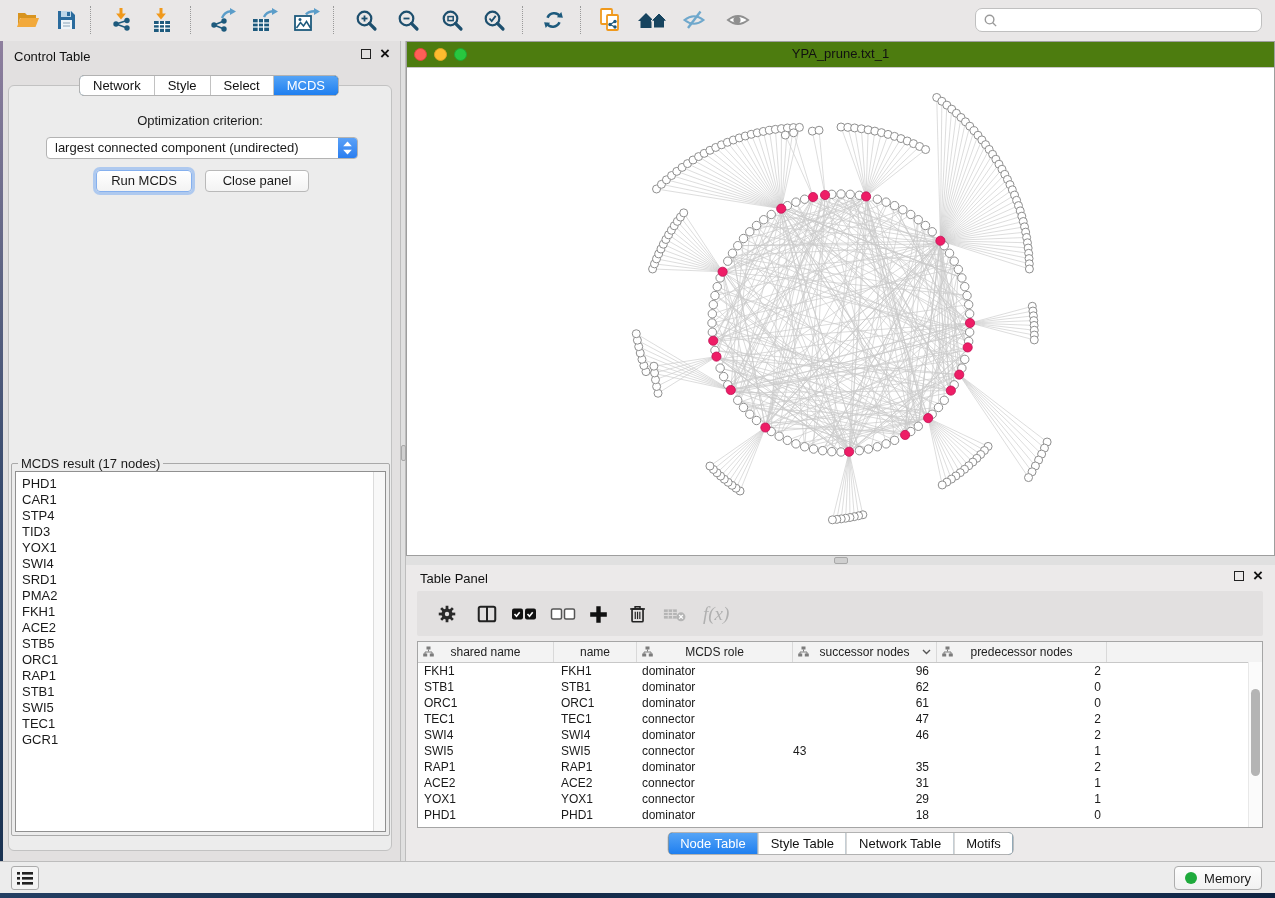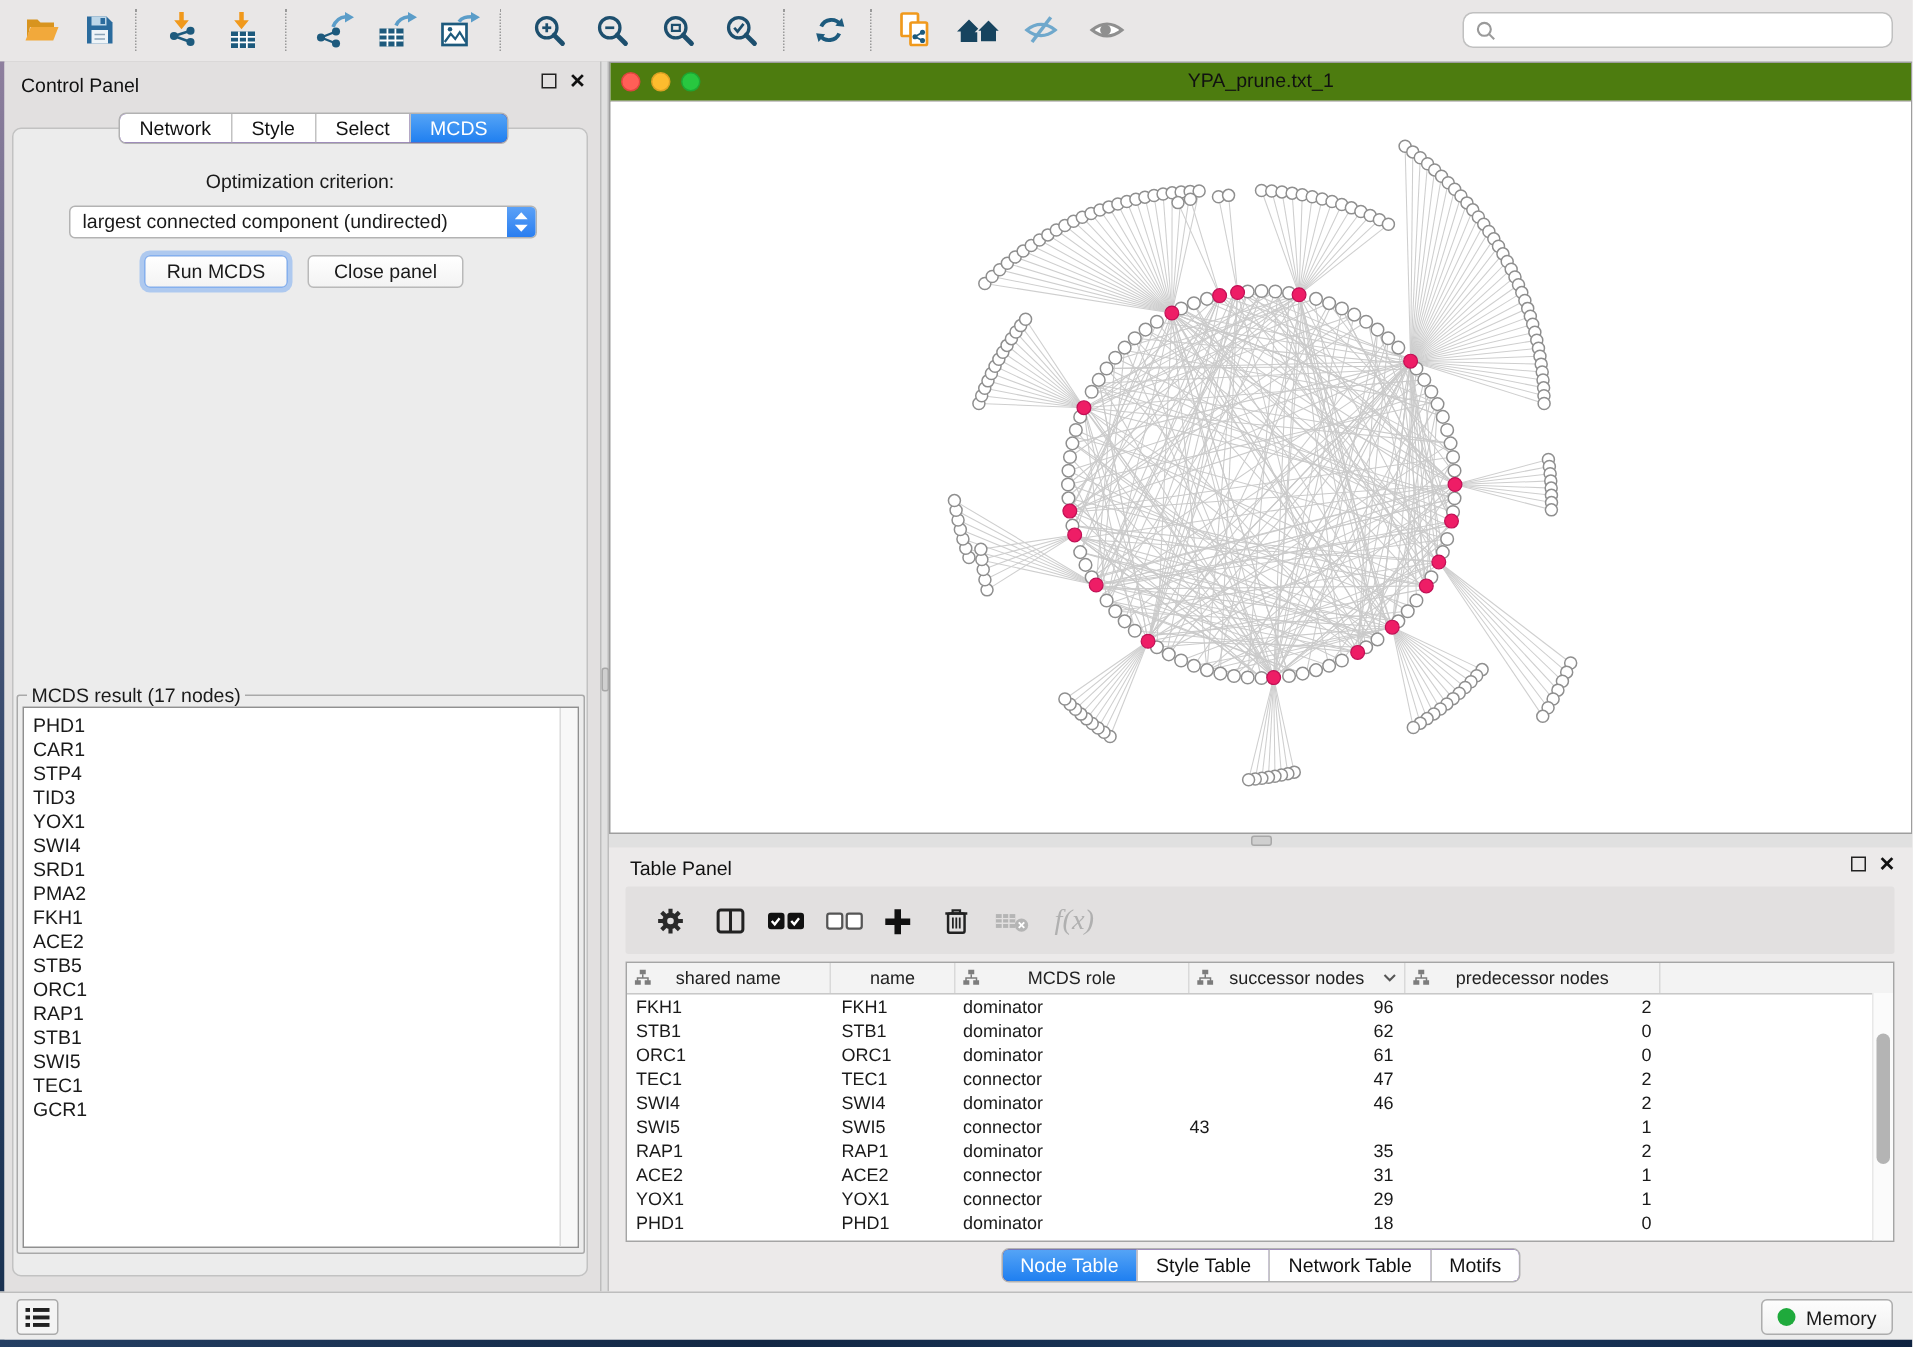--- a/index.html
+++ b/index.html
@@ -17,21 +17,21 @@
   #left-strip{position:absolute;left:0;top:41px;width:3px;height:852px;background:linear-gradient(180deg,#8e7f9e 0%,#5d6382 28%,#2e4468 60%,#18304f 100%);}
   #bottom-strip{position:absolute;left:0;top:893px;width:1275px;height:5px;background:linear-gradient(90deg,#243f63,#122744 40%,#1c3a60 72%,#0e2240);}
 
   
   #control-panel{position:absolute;left:3px;top:41px;width:397px;height:820px;background:#e2e0e0;}
   .panel-title{position:absolute;left:11px;top:8px;font-size:13px;color:#111;}
   .win-btns{position:absolute;top:8px;display:flex;gap:9px;align-items:center;}
   #control-panel .win-btns{left:358px;}
   .float-ic{width:10px;height:10px;border:1.5px solid #222;display:inline-block;box-sizing:border-box;}
   .close-ic{font-size:17px;font-weight:bold;line-height:10px;color:#111;}
-  .seggroup{display:inline-flex;border:1px solid #b2b2b2;border-radius:5px;overflow:hidden;background:#4c1d95;}
+  .seggroup{display:inline-flex;border:1px solid #b2b2b2;border-radius:5px;overflow:hidden;background:#0c4a6e;}
   #cp-tabs{position:absolute;left:76px;top:34px;}
   .seg{display:inline-block;padding:2px 13px;font-size:13px;background:#fff;border-left:1px solid #c2c2c2;color:#111;}
   .seg:first-child{border-left:none;}
   .seg-active{background:linear-gradient(#55a4f6,#1f7ff0);color:#fff;}
   #cp-body{position:absolute;left:5px;top:44px;width:384px;height:766px;background:#ececec;border:1px solid #c2c2c2;border-radius:6px;box-sizing:border-box;}
   #opt-label{position:absolute;left:0;width:100%;top:27px;text-align:center;font-size:13px;}
   #dropdown{position:absolute;left:37px;top:51px;width:312px;height:22px;background:#fff;border:1px solid #b3b3b3;border-radius:4px;box-sizing:border-box;font-size:13px;line-height:20px;padding-left:8px;}
   #dropdown .stepper{position:absolute;right:0px;top:0px;bottom:0px;width:19px;background:linear-gradient(#5ba1f7,#2a7ef0);border-radius:0 3px 3px 0;display:flex;align-items:center;justify-content:center;}
   .cpbtn{position:absolute;top:84px;height:22px;background:linear-gradient(#ffffff,#f3f3f3);border:1px solid #b9b9b9;border-radius:4px;font-size:13px;text-align:center;line-height:20px;box-sizing:border-box;}
   #btn-run{left:87px;width:96px;border-color:#85b0ee;box-shadow:0 0 0 3px rgba(100,160,245,.45);}
@@ -234,21 +234,21 @@
         <line x1="10.4" y1="10.4" x2="14" y2="14" stroke="#9a9a9a" stroke-width="1.5"></line>
       </svg>
       <input type="text" placeholder="" style="">
     </div>
   </div>
 
   <div id="left-strip"></div>
   <div id="bottom-strip"></div>
 
   <div id="control-panel">
-    <span class="panel-title">Control Panel</span>
+    <span class="panel-title">Control Table</span>
     <span class="win-btns">
       <span class="float-ic"></span>
       <span class="close-ic">×</span>
     </span>
     <div id="cp-body">
       <div id="dropdown">
         <span>largest connected component (undirected)</span>
         <span class="stepper">
           <svg width="11" height="16" viewBox="0 0 11 16">
               <polygon points="5.5,1.5 9.8,6.2 1.2,6.2" fill="#fff"></polygon>

